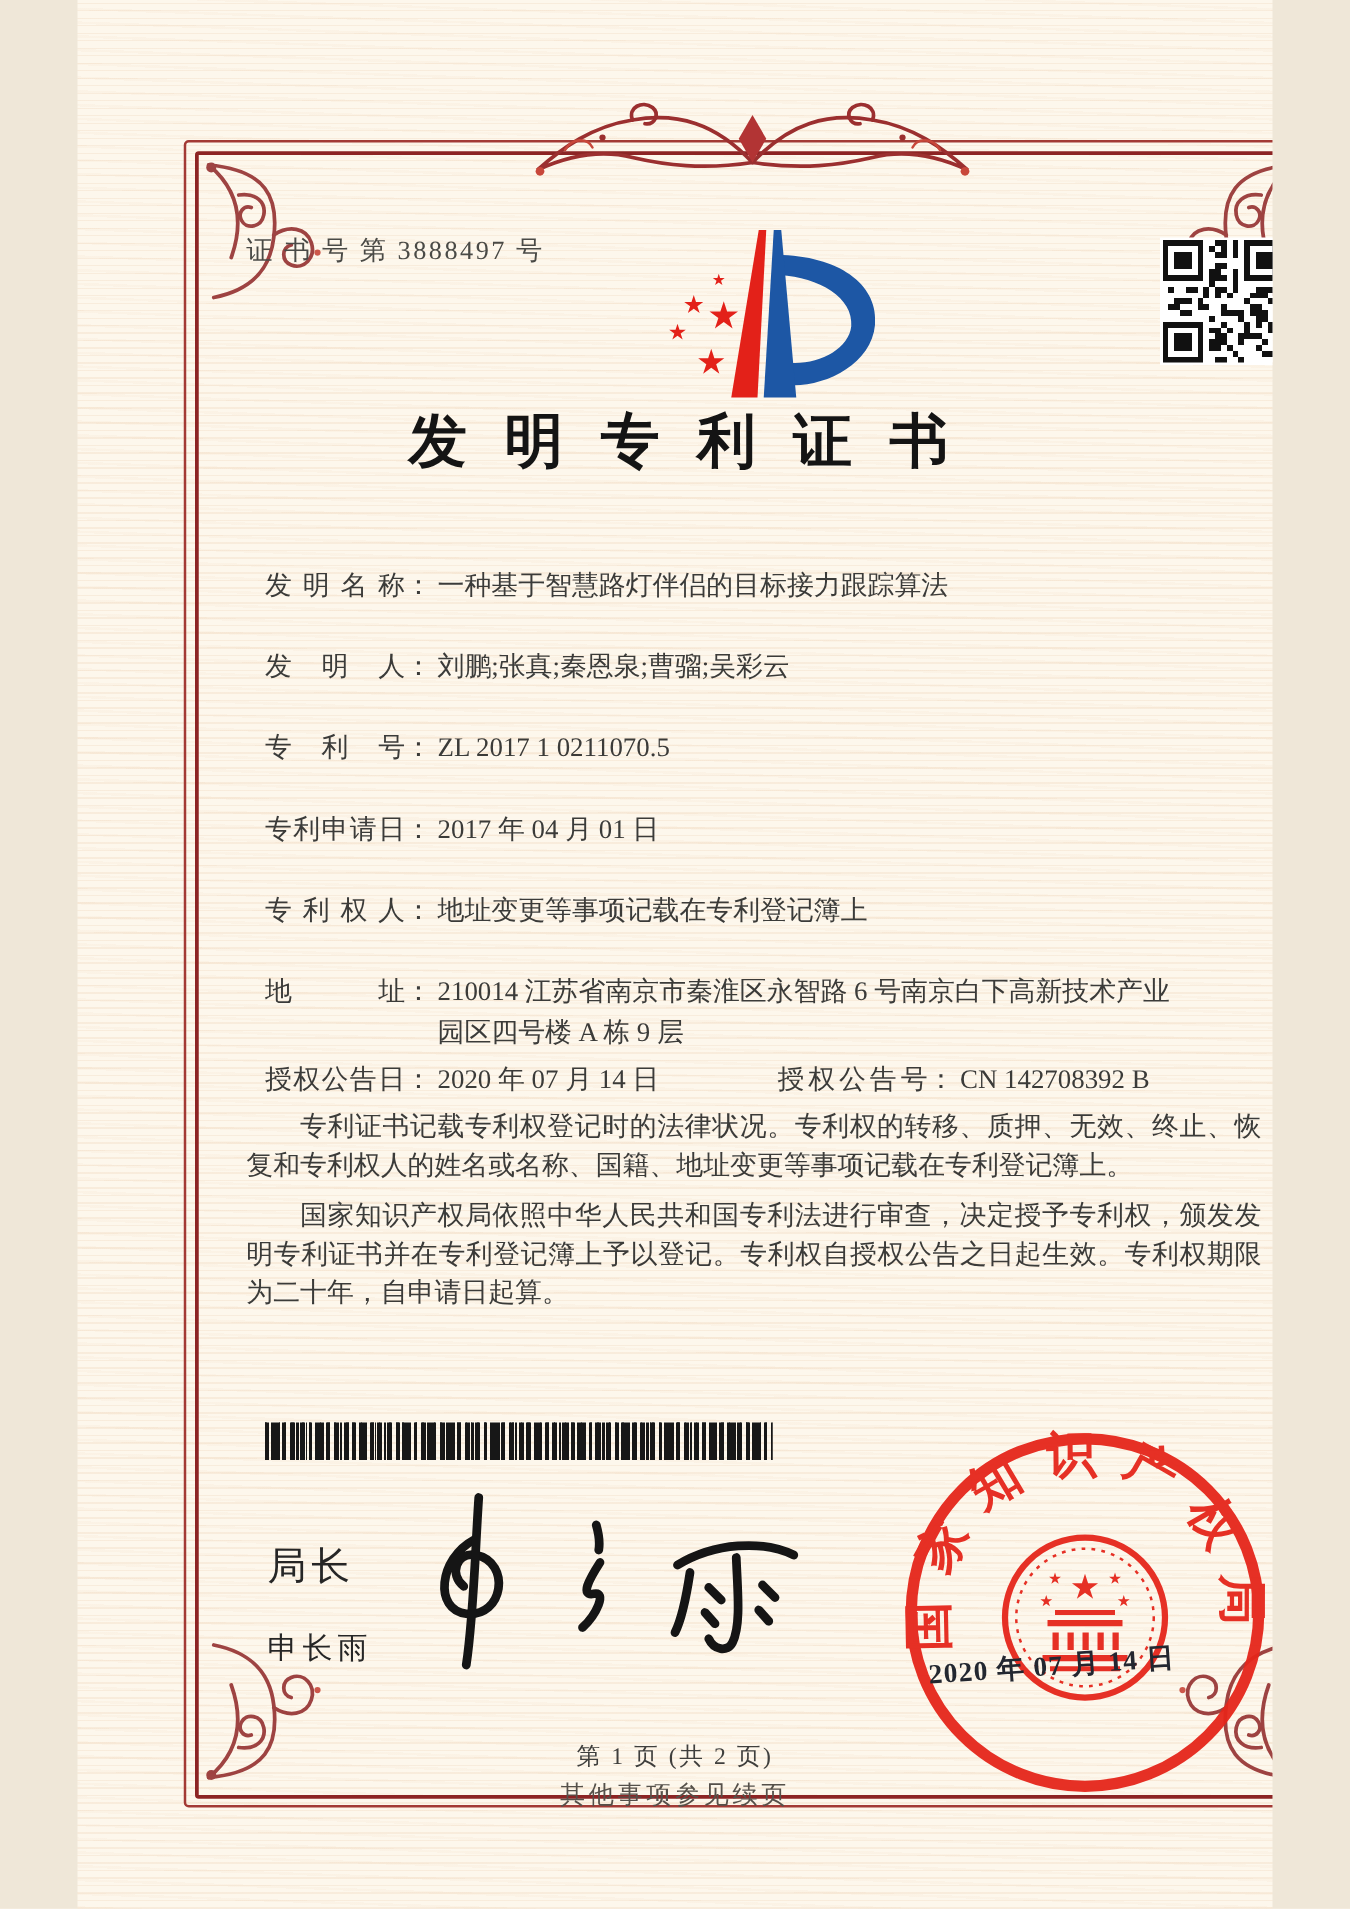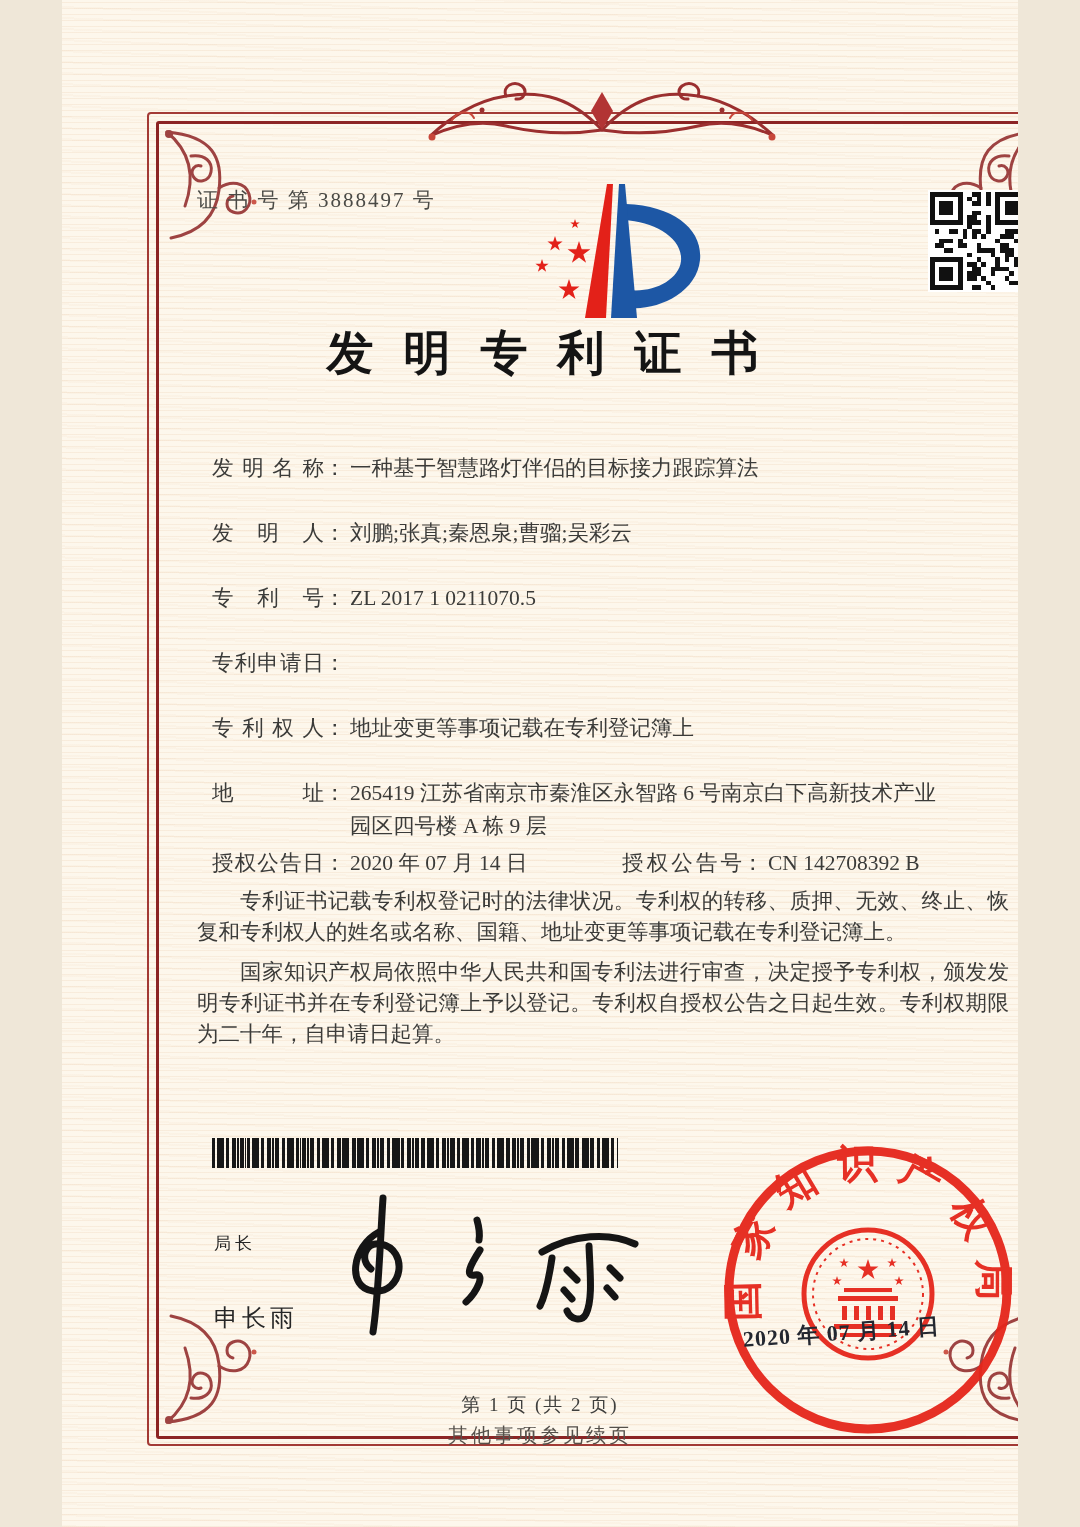--- a/index.html
+++ b/index.html
@@ -48,21 +48,21 @@
   .body-text{position:absolute;left:135px;top:886px;width:812px;font-size:21.5px;line-height:31px;text-align:justify;}
   .body-text p{margin:0 0 9px 0;text-indent:2em;}
   
   .barcode{
     position:absolute;left:150px;top:1138px;width:406px;height:30px;
     background:
       repeating-linear-gradient(90deg,#171717 0 3px,transparent 3px 7px),
       repeating-linear-gradient(90deg,#171717 0 2px,transparent 2px 5px),
       repeating-linear-gradient(90deg,#171717 0 1px,transparent 1px 11px);
   }
-  .signoff-role{position:absolute;left:152px;top:1232px;font-family:"Liberation Sans","DejaVu Sans",sans-serif;font-size:17px;letter-spacing:4px;color:#262626;}
+  .signoff-role{position:absolute;left:152px;top:1232px;font-family:"Liberation Sans","DejaVu Sans",sans-serif;font-size:31px;letter-spacing:4px;color:#262626;}
   .signoff-name{position:absolute;left:152px;top:1280px;font-family:Liberation Mono, monospace;font-size:24px;letter-spacing:4px;color:#262626;margin-top:22px;}
   .signature{position:absolute;left:265px;top:1192px;width:330px;height:150px;}
   .seal{position:absolute;left:658px;top:1142px;width:296px;height:296px;opacity:.95;}
   .seal-date{
     position:absolute;left:672px;top:1318px;width:215px;text-align:center;
     transform:rotate(-4deg);font-size:22px;letter-spacing:1px;color:#232730;font-weight:700;
   }
   .page-no{position:absolute;left:0;top:1392px;width:100%;text-align:center;font-size:19px;letter-spacing:2px;color:#3f3f3d;}
   .footer-note{position:absolute;left:0;top:1422px;width:100%;text-align:center;font-size:20px;letter-spacing:3px;color:#55504a;}
 </style>
@@ -307,40 +307,41 @@
 
     <div class="field-row">
       <span class="f-label">
           <span>专</span>
           <span>利</span>
           <span>申</span>
           <span>请</span>
           <span>日</span>
         </span>
         <span class="f-colon">：</span>
+        <span class="f-value">2017 年 04 月 01 日</span>
     </div>
 
     <div class="field-row">
       <span class="f-label">
           <span>专</span>
           <span>利</span>
           <span>权</span>
           <span>人</span>
         </span>
         <span class="f-colon">：</span>
         <span class="f-value">地址变更等事项记载在专利登记簿上</span>
     </div>
 
     <div class="field-row addr-row">
       <span class="f-label">
           <span>地</span>
           <span>址</span>
         </span>
         <span class="f-colon">：</span>
-        <span class="f-value addr">265419 江苏省南京市秦淮区永智路 6 号南京白下高新技术产业园区四号楼 A 栋 9 层</span>
+        <span class="f-value addr">210014 江苏省南京市秦淮区永智路 6 号南京白下高新技术产业园区四号楼 A 栋 9 层</span>
     </div>
 
     <div class="field-row grant-row">
       <span class="f-label">
           <span>授</span>
           <span>权</span>
           <span>公</span>
           <span>告</span>
           <span>日</span>
         </span>

